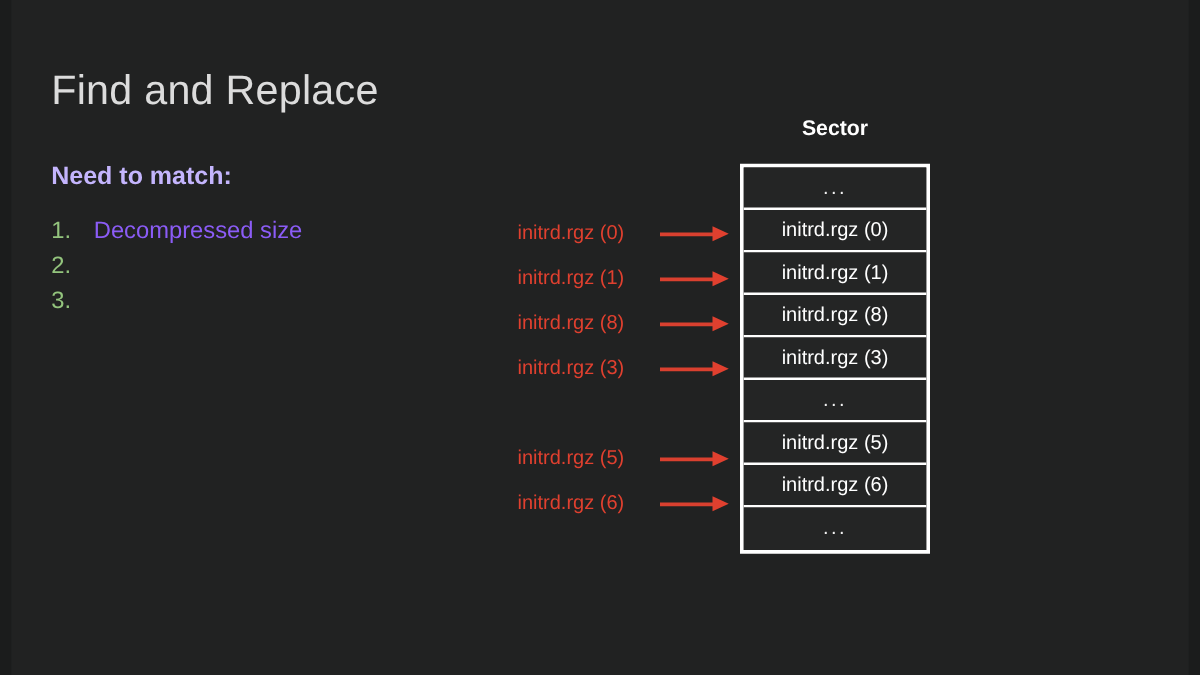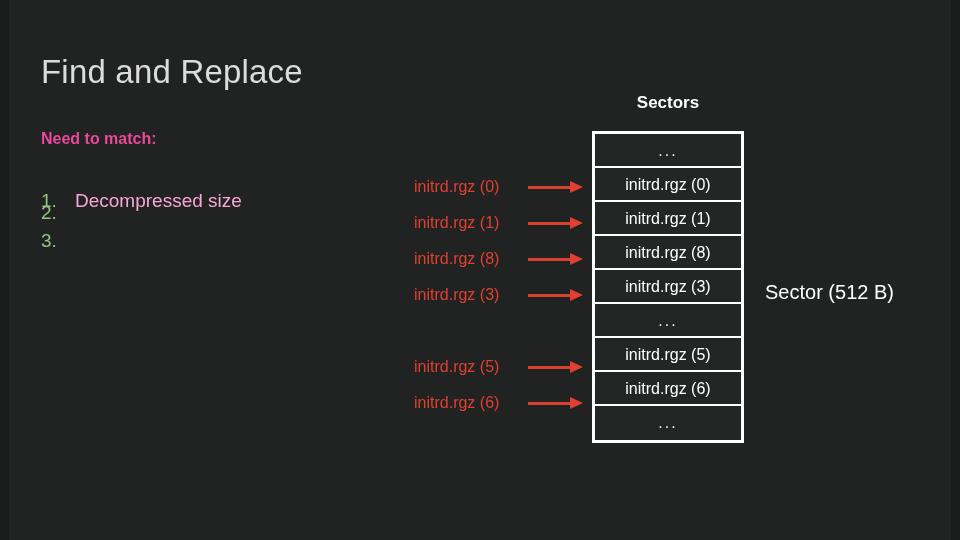--- a/index.html
+++ b/index.html
@@ -35,23 +35,23 @@
     font-size: 33px;
     font-weight: 300;
     color: #dcdcdc;
     letter-spacing: 0.2px;
     white-space: nowrap;
   }
   #need-label {
     position: absolute;
     left: 41px;
     top: 130px;
-    font-size: 16px;
+    font-size: 20px;
     font-weight: 700;
-    color: #ec4899;
+    color: #c4b5fd;
     white-space: nowrap;
   }
   #match-list {
     position: absolute;
     left: 41px;
     top: 174px;
     width: 330px;
   }
   .match-row {
     display: flex;
@@ -60,21 +60,21 @@
     color: #93c47d;
     font-size: 19px;
     font-weight: 400;
     white-space: nowrap;
   }
   .match-num {
     width: 34px;
     flex: none;
     color: #93c47d;
   }
-  .match-text { color: #f9a8d4; margin-top: 16px; }
+  .match-text { color: #8b5cf6; }
 
   
   #sectors-header {
     position: absolute;
     left: 592px;
     top: 93px;
     width: 152px;
     text-align: center;
     font-size: 17px;
     font-weight: 700;
@@ -182,21 +182,21 @@
         <span class="match-text">Decompressed size</span>
       </div>
       <div class="match-row">
         <span class="match-num">2.</span>
       </div>
       <div class="match-row">
         <span class="match-num">3.</span>
       </div>
     </div>
 
-  <div id="sectors-header">Sectors</div>
+  <div id="sectors-header">Sector</div>
 
   <div id="sector-table">
       <div class="sector-cell ellipsis">...</div>
       <div class="sector-cell">initrd.rgz (0)</div>
       <div class="sector-cell">initrd.rgz (1)</div>
       <div class="sector-cell">initrd.rgz (8)</div>
       <div class="sector-cell">initrd.rgz (3)</div>
       <div class="sector-cell ellipsis">...</div>
       <div class="sector-cell">initrd.rgz (5)</div>
       <div class="sector-cell">initrd.rgz (6)</div>
@@ -241,15 +241,14 @@
       </div>
       <div class="anno-row" style="top: 386px;">
         <span class="anno-label">initrd.rgz (6)</span>
         <span class="anno-arrow">
           <span class="shaft"></span>
           <span class="head"></span>
         </span>
       </div>
     </div>
 
-  <div id="sector-caption">Sector (512 B)</div>
 
 </div>
 
 </body></html>

